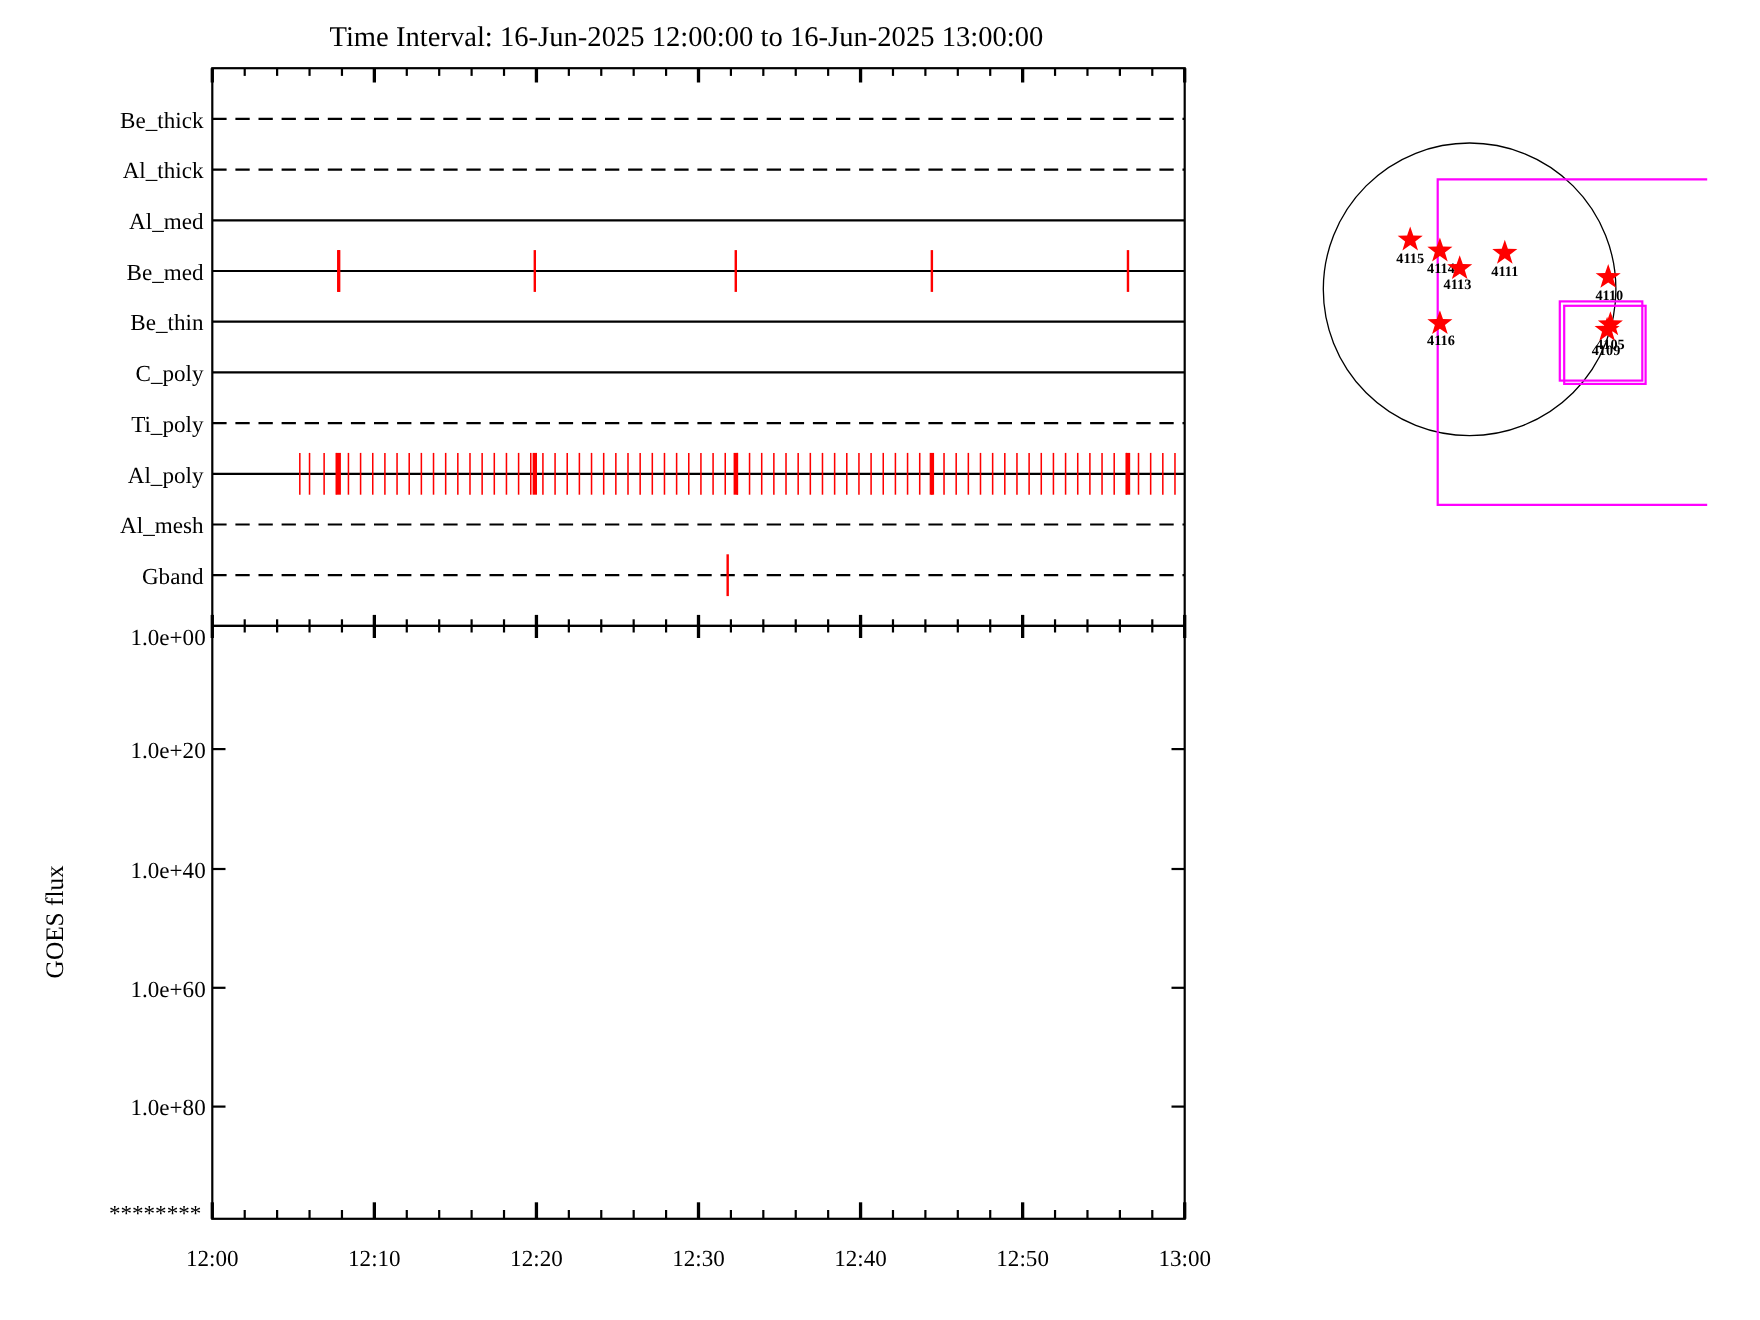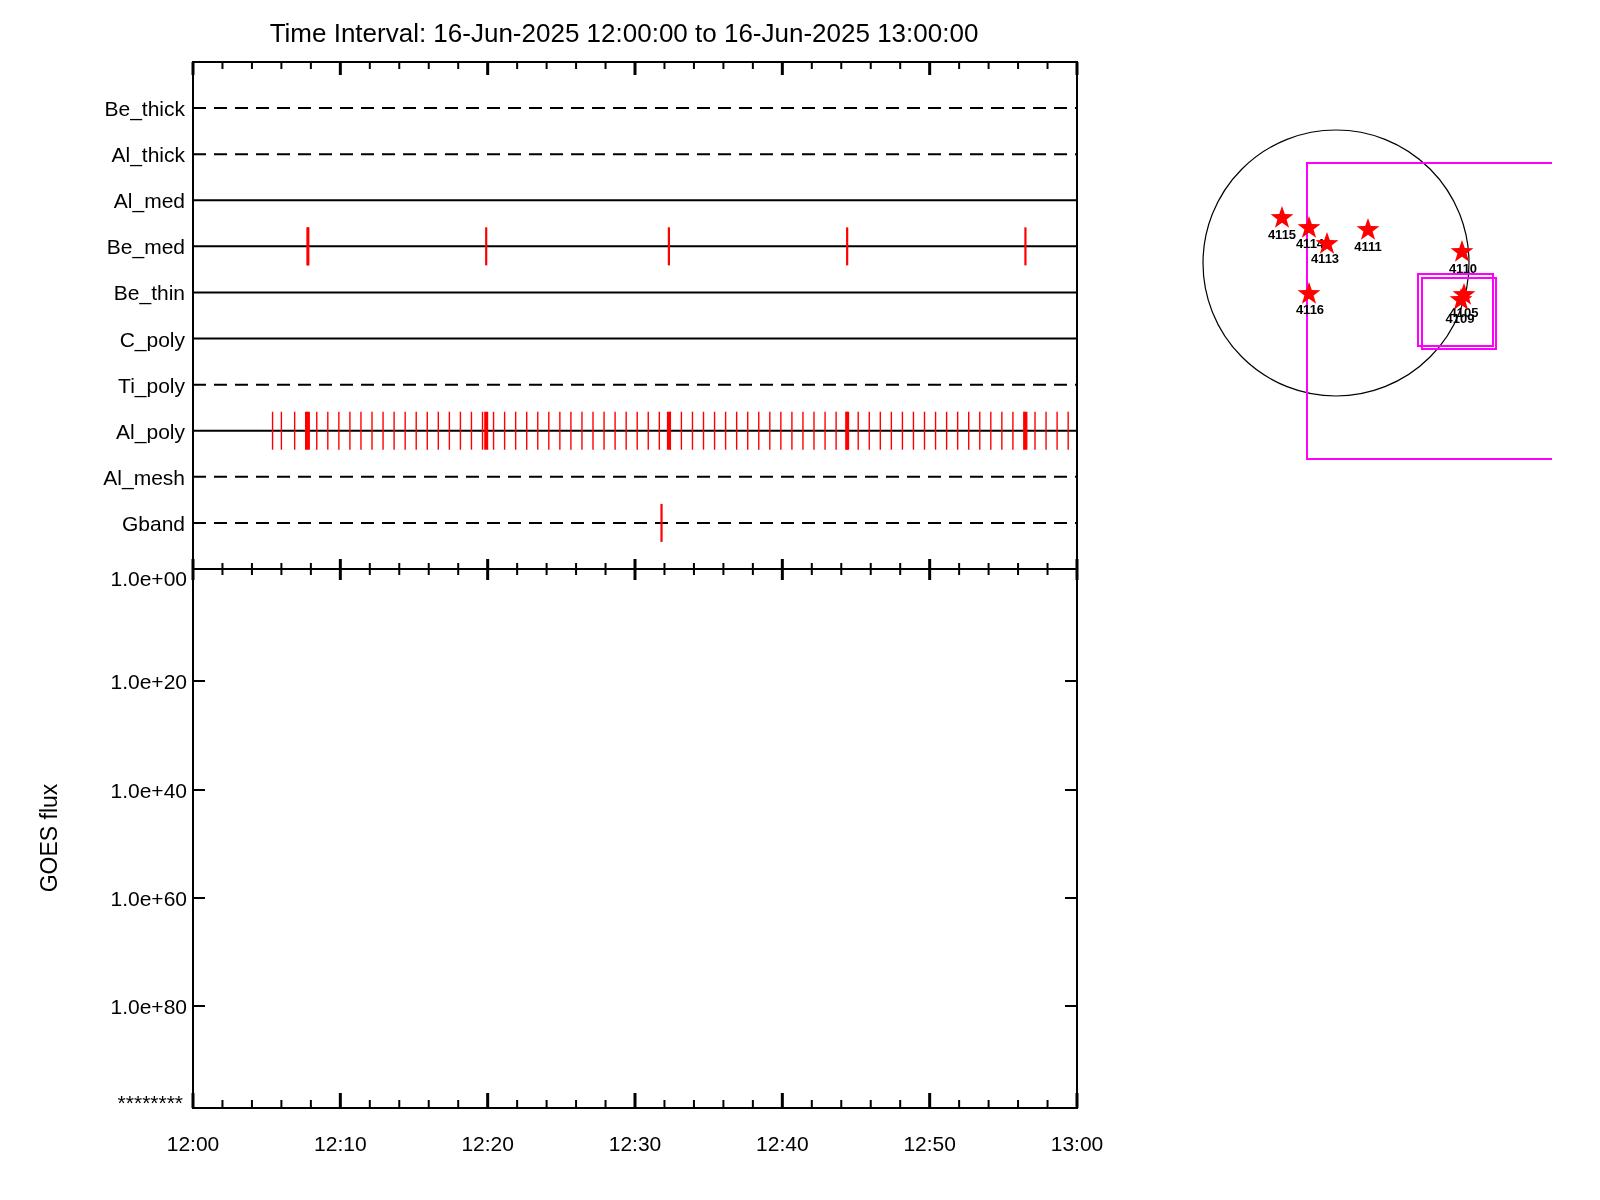--- a/index.html
+++ b/index.html
@@ -1,21 +1,21 @@
 <!DOCTYPE html>
 <html><head>
 <meta charset="utf-8">
 <style>
   html, body { margin: 0; padding: 0; background: #ffffff; }
   .canvas {
     position: relative;
     width: 1592px;
     height: 1200px;
     background: #ffffff;
-    font-family: Liberation Sans, sans-serif;
+    font-family: Liberation Serif, serif;
     overflow: hidden;
   }
   svg { position: absolute; left: 0; top: 0; }
   text { fill: #000000; }
 </style>
 </head>
 <body>
 
 <div class="canvas">
   <svg id="plot" width="1600" height="1200" viewBox="0 0 1600 1200">

